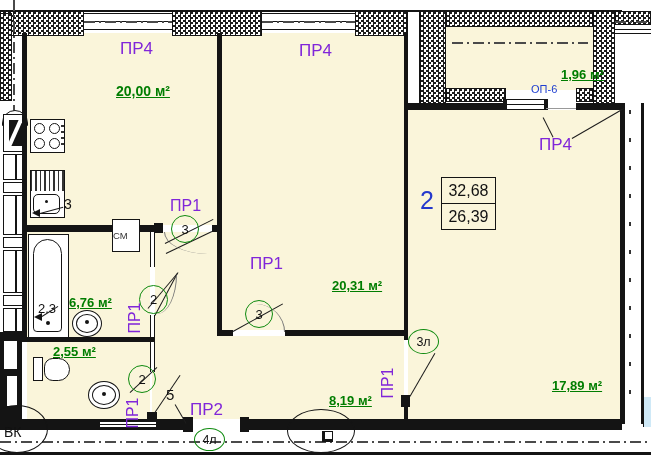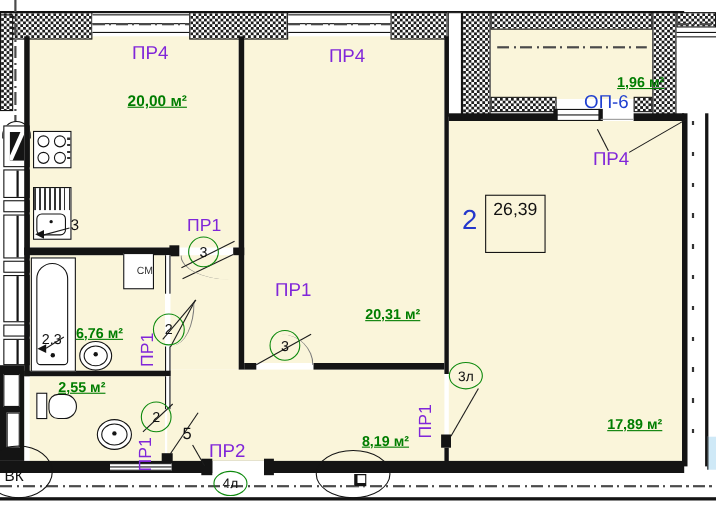--- a/index.html
+++ b/index.html
@@ -128,21 +128,21 @@
   </div>
 
   <div class="fx" style="left:28px;top:234px;width:41px;height:104px">
     <div style="position:absolute;left:4px;top:4px;width:29px;height:93px;border:1.2px solid #141414;border-radius:15px 15px 4px 4px"></div>
     <div style="position:absolute;left:17px;top:86px;width:4px;height:4px;border-radius:50%;background:#141414"></div>
   </div>
   <div style="position:absolute;left:72px;top:310px;width:30px;height:27px;border:1.4px solid #141414;border-radius:50%;background:#fff">
     <div style="position:absolute;left:3px;top:3px;right:3px;bottom:3px;border:1px solid #141414;border-radius:50%"></div>
     <div style="position:absolute;left:12px;top:9px;width:4px;height:4px;border-radius:50%;background:#141414"></div>
   </div>
-  <div class="fx" style="left:112px;top:230px;width:28px;height:33px;border-width:1.2px;display:flex;align-items:center;justify-content:flex-end">
+  <div class="fx" style="left:112px;top:219px;width:28px;height:33px;border-width:1.2px;display:flex;align-items:center;justify-content:flex-start">
     <span class="blk" style="position:static;font-size:9.5px;color:#333">СМ</span>
   </div>
 
   <div class="fx" style="left:33px;top:357px;width:10px;height:24px;border-width:1.2px"></div>
   <div class="fx" style="left:44px;top:358px;width:26px;height:23px;border-width:1.2px;border-radius:10px 13px 13px 10px"></div>
   <div style="position:absolute;left:88px;top:381px;width:32px;height:28px;border:1.4px solid #141414;border-radius:50%;background:#fff">
     <div style="position:absolute;left:3px;top:3px;right:3px;bottom:3px;border:1px solid #141414;border-radius:50%"></div>
     <div style="position:absolute;left:13px;top:10px;width:4px;height:4px;border-radius:50%;background:#141414"></div>
   </div>
 
@@ -183,27 +183,28 @@
     </div>
   <div class="circ" style="left:408px;top:329px;width:31px;height:25px;font-size:12.5px">
       <span>3л</span>
     </div>
   <div class="circ" style="left:194px;top:428px;width:31px;height:23px;font-size:12.5px">
       <span>4л</span>
     </div>
 
   <span class="blk" style="left:420px;top:186px;font-size:25px;color:var(--stamp-number,#2438cc)">2</span>
   <div style="position:absolute;left:441px;top:177px;width:55px;height:53px;border:1.2px solid #141414;text-align:center;font-size:16px;color:#111">
+    <div style="height:26px;line-height:26px;border-bottom:1.2px solid #141414">32,68</div>
     <div style="height:25px;line-height:25px">26,39</div>
   </div>
 
   <span class="prp" style="left:120px;top:39px;font-size:17px">ПР4</span>
   <span class="prp" style="left:299px;top:41px;font-size:17px">ПР4</span>
   <span class="prp" style="left:539px;top:135px;font-size:17px">ПР4</span>
-  <span class="blk" style="left:531px;top:83px;font-size:17px;color:#1f3fd0">ОП-6</span>
+  <span class="blk" style="left:531px;top:83px;font-size:11px;color:#1f3fd0">ОП-6</span>
   <span class="prp" style="left:170px;top:197px">ПР1</span>
   <span class="prp" style="left:250px;top:254px;font-size:17px">ПР1</span>
   <span class="prp vlab" style="left:117px;top:309px;width:36px;text-align:center">ПР1</span>
   <span class="prp vlab" style="left:115px;top:404px;width:36px;text-align:center">ПР1</span>
   <span class="prp vlab" style="left:370px;top:374px;width:36px;text-align:center">ПР1</span>
   <span class="prp" style="left:190px;top:400px;font-size:17px">ПР2</span>
 
   <span class="grn" style="left:116px;top:83px;font-size:14px">20,00 м²</span>
   <span class="grn" style="left:561px;top:67px">1,96 м²</span>
   <span class="grn" style="left:332px;top:278px">20,31 м²</span>

